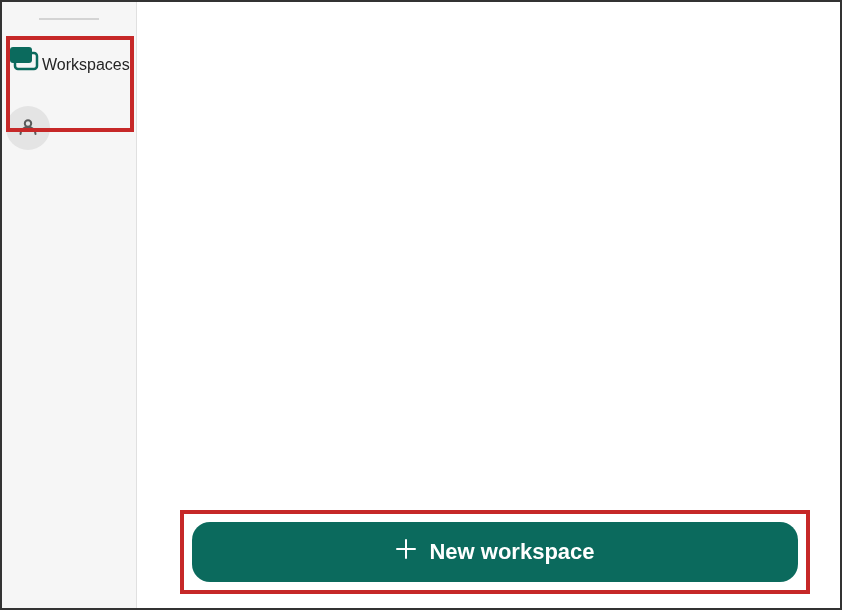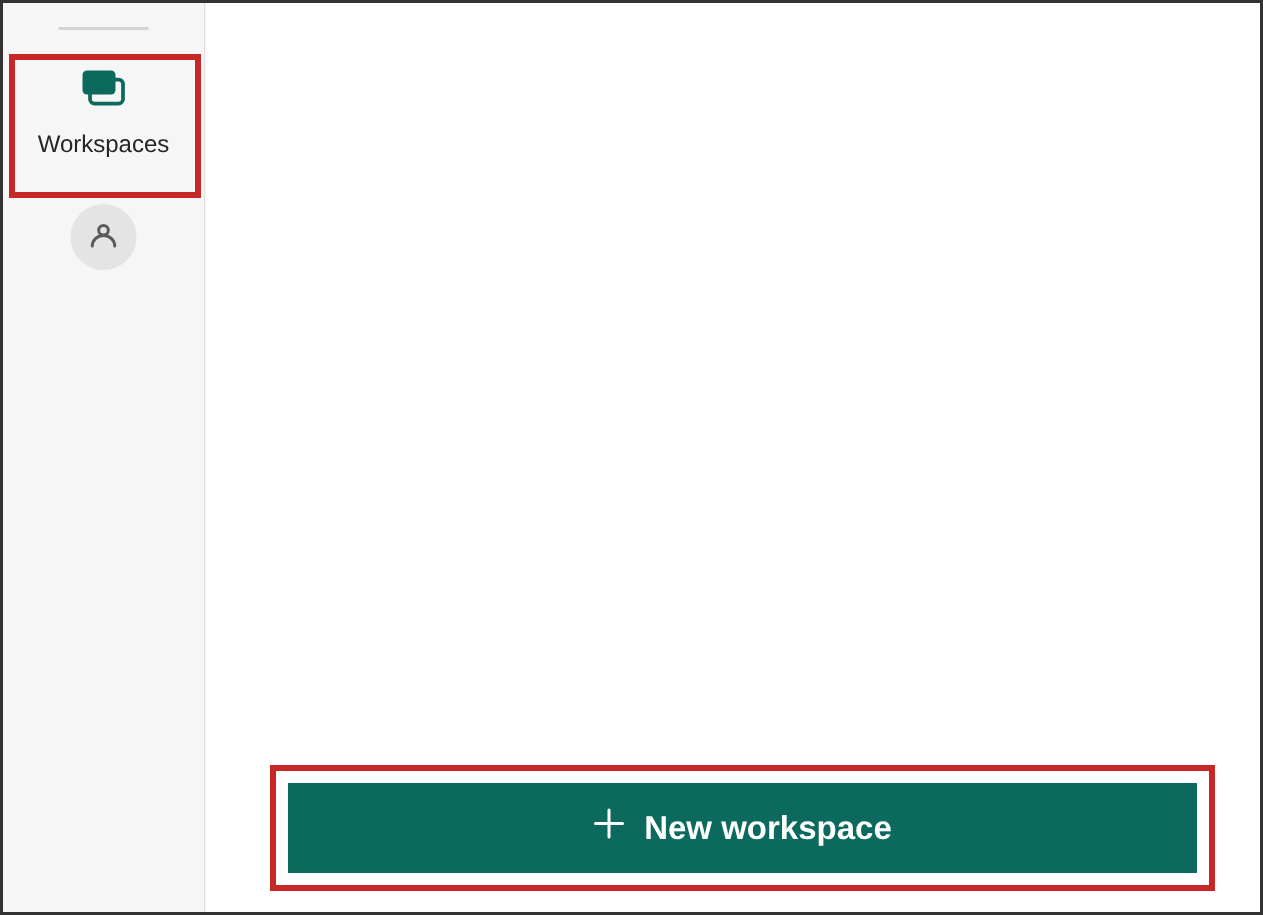--- a/index.html
+++ b/index.html
@@ -31,21 +31,21 @@
     }
     .sidebar-divider {
       width: 60px;
       height: 2px;
       background: #d4d4d4;
       margin-bottom: 12px;
     }
     .sidebar-item {
       width: 100%;
       display: flex;
-      flex-direction: column;
+      flex-direction: row;
       align-items: center;
       padding: 12px 4px 16px 4px;
       cursor: pointer;
     }
     .sidebar-item-label {
       font-size: 16px;
       color: #252525;
       text-align: center;
       margin-top: 8px;
       line-height: 1.3;
@@ -85,21 +85,21 @@
       background: #ffffff;
     }
     .new-workspace-btn {
       position: absolute;
       left: 190px;
       bottom: 26px;
       width: 606px;
       height: 60px;
       background: #0b6a5d;
       border: none;
-      border-radius: 0;
+      border-radius: 18px;
       color: #ffffff;
       font-size: 22px;
       font-weight: 600;
       display: flex;
       align-items: center;
       justify-content: center;
       gap: 12px;
       cursor: pointer;
     }
     .new-workspace-btn svg {

